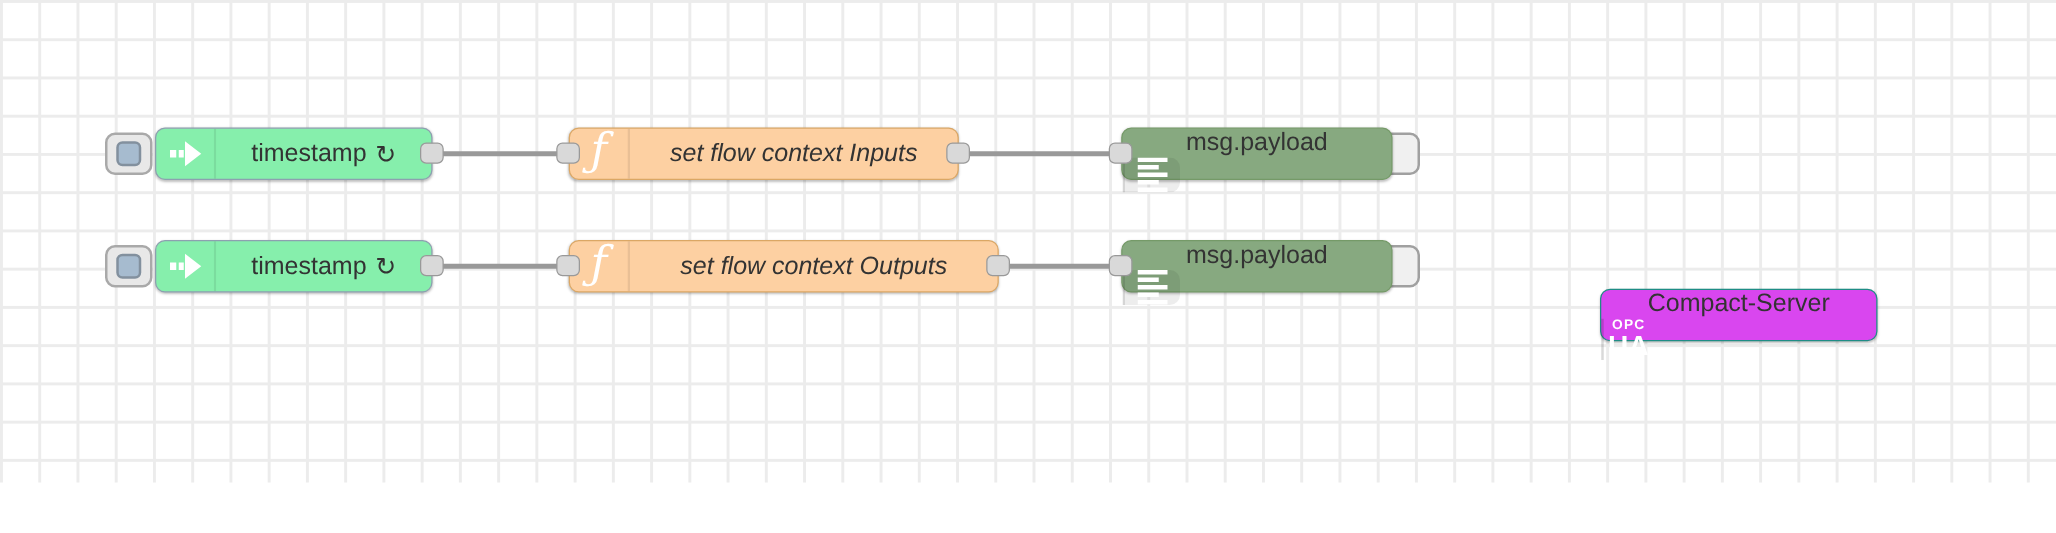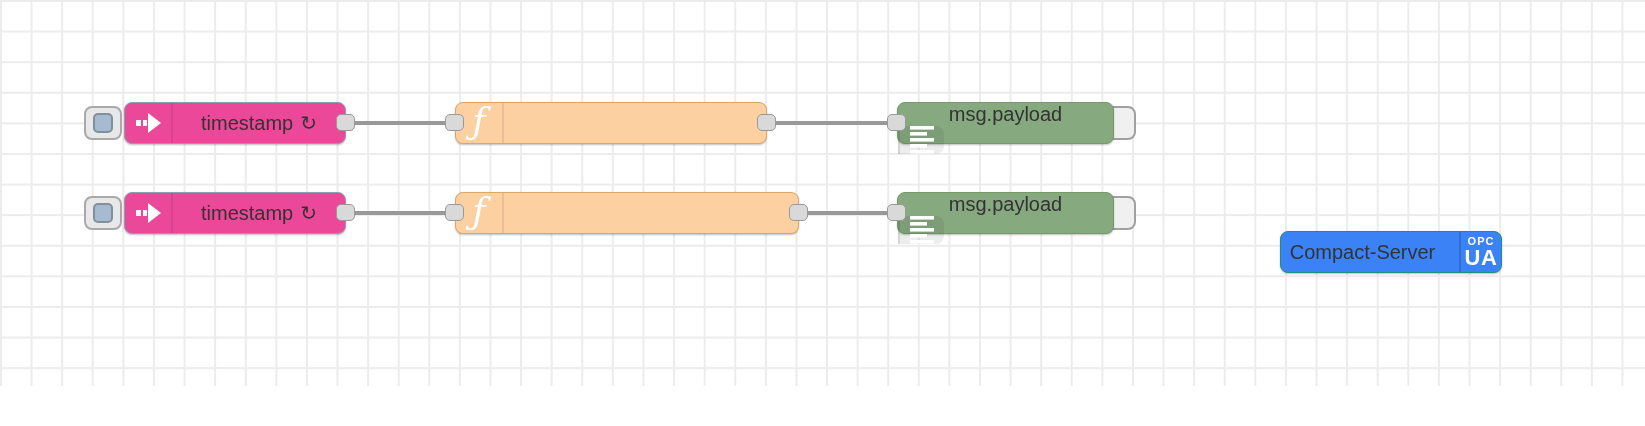--- a/index.html
+++ b/index.html
@@ -33,25 +33,25 @@
     border-right: 2px solid rgba(0,0,0,0.08);
     border-top-left-radius: 8px; border-bottom-left-radius: 8px;
   }
   .icon-region-right {
     width: 46px; display: flex; align-items: center; justify-content: center;
     border-left: 2px solid rgba(0,0,0,0.10);
     background: rgba(0,0,0,0.07);
     border-top-right-radius: 8px; border-bottom-right-radius: 8px;
   }
 
-  .node.inject  { background: #ec4899; border: 1.5px solid #8da0b0; }
+  .node.inject  { background: #86efac; border: 1.5px solid #8da0b0; }
   .node.func    { background: #fdd0a2; border: 1.5px solid #dba765; }
   .node.func .label { font-style: italic; }
   .node.debug   { background: #87a980; border: 1.5px solid #759a68; flex-direction: column; }
-  .node.server  { background: #3b82f6; border: 1.5px solid #1f8d85; }
+  .node.server  { background: #d946ef; border: 1.5px solid #1f8d85; flex-direction: column; }
 
   .func-glyph {
     font-family: "DejaVu Serif", serif; font-style: italic;
     color: #ffffff; font-size: 36px; line-height: 36px; margin-top: -4px;
   }
 
   .port {
     position: absolute; width: 19px; height: 17px; border-radius: 5px;
     background: #d9d9d9; border: 1.5px solid #999; z-index: 3; cursor: crosshair;
   }
@@ -70,21 +70,21 @@
   }
   .debug-button {
     position: absolute; width: 36px; height: 34px; border-radius: 8px;
     background: #f0f0f0; border: 2px solid #a0a0a0; z-index: 1; cursor: pointer;
   }
 
   .badge {
     width: 42px; display: flex; flex-direction: column;
     align-items: center; justify-content: center;
     border-left: 2px solid rgba(0,0,0,0.15);
-    color: #fff; font-weight: bold; line-height: 1; margin-left: 15px;
+    color: #fff; font-weight: bold; line-height: 1;
   }
   .badge .top { font-size: 11px; letter-spacing: 1px; }
   .badge .bottom { font-size: 22px; letter-spacing: 0.5px; }
 
   .repeat-glyph { margin-left: 7px; }
 </style>
 </head>
 <body>
 
 <div class="canvas">
@@ -109,20 +109,21 @@
       <span>timestamp</span>
       <span class="repeat-glyph">↻</span>
     </div>
   </div>
   <div class="port" style="left:336px; top:114px;"></div>
 
   <div class="node func" style="left:455px; top:102px; width:312px;">
     <div class="icon-region">
       <span class="func-glyph">ƒ</span>
     </div>
+    <div class="label">set flow context Inputs</div>
   </div>
   <div class="port" style="left:445px; top:114px;"></div>
   <div class="port" style="left:757px; top:114px;"></div>
 
   <div class="debug-button" style="left:1100px; top:106px;"></div>
   <div class="node debug" style="left:897px; top:102px; width:217px;">
     <div class="label">msg.payload</div>
     <div class="icon-region-right">
       <svg width="25" height="28" viewBox="0 0 25 28">
         <rect x="0" y="0" width="24" height="3.6" fill="#ffffff"></rect>
@@ -154,20 +155,21 @@
       <span>timestamp</span>
       <span class="repeat-glyph">↻</span>
     </div>
   </div>
   <div class="port" style="left:336px; top:204px;"></div>
 
   <div class="node func" style="left:455px; top:192px; width:344px;">
     <div class="icon-region">
       <span class="func-glyph">ƒ</span>
     </div>
+    <div class="label">set flow context Outputs</div>
   </div>
   <div class="port" style="left:445px; top:204px;"></div>
   <div class="port" style="left:789px; top:204px;"></div>
 
   <div class="debug-button" style="left:1100px; top:196px;"></div>
   <div class="node debug" style="left:897px; top:192px; width:217px;">
     <div class="label">msg.payload</div>
     <div class="icon-region-right">
       <svg width="25" height="28" viewBox="0 0 25 28">
         <rect x="0" y="0" width="24" height="3.6" fill="#ffffff"></rect>

